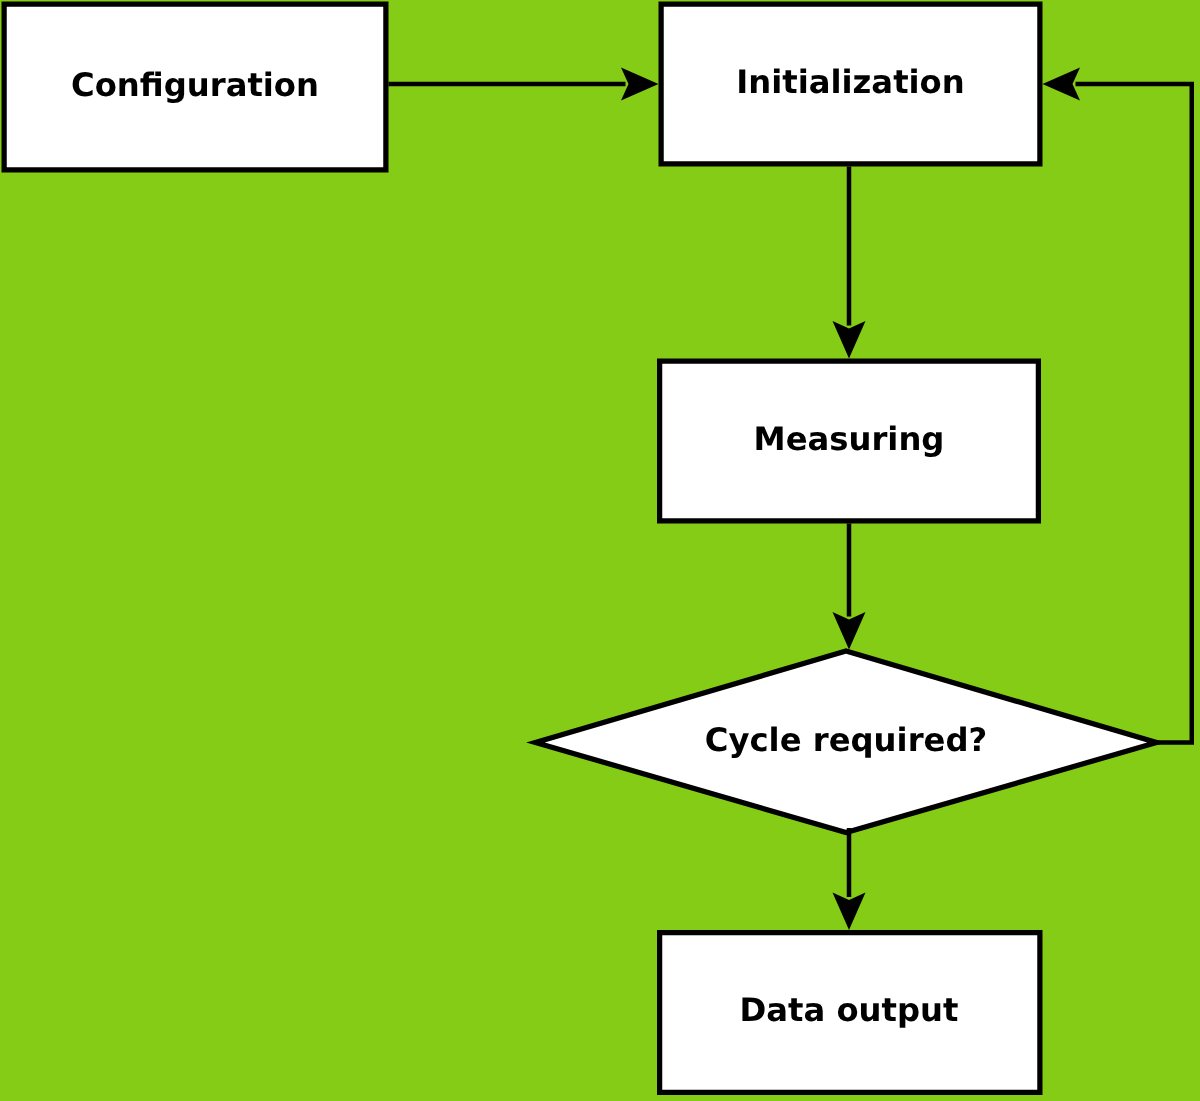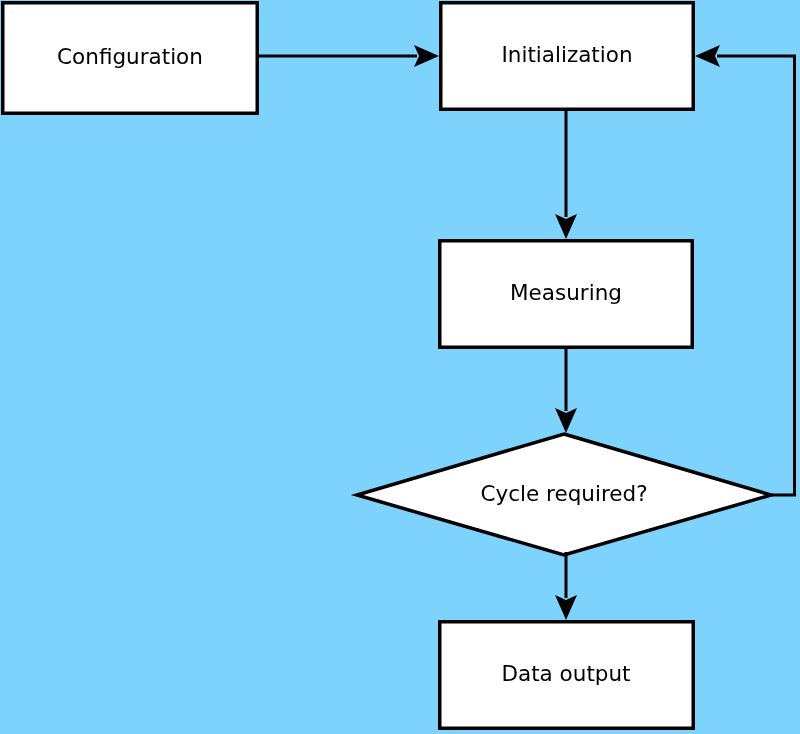--- a/index.html
+++ b/index.html
@@ -8,22 +8,23 @@
     padding: 0;
     background: #ffffff;
   }
   body {
     font-family: "DejaVu Sans", sans-serif;
   }
   #diagram-root {
     position: relative;
     width: 800px;
     height: 734px;
-    background: #7dd3fc;
+    background: #84cc16;
     overflow: hidden;
+    font-weight: bold;
   }
   #flow-svg {
     position: absolute;
     left: 0;
     top: 0;
     width: 800px;
     height: 734px;
     display: block;
   }
   .node-shape {

